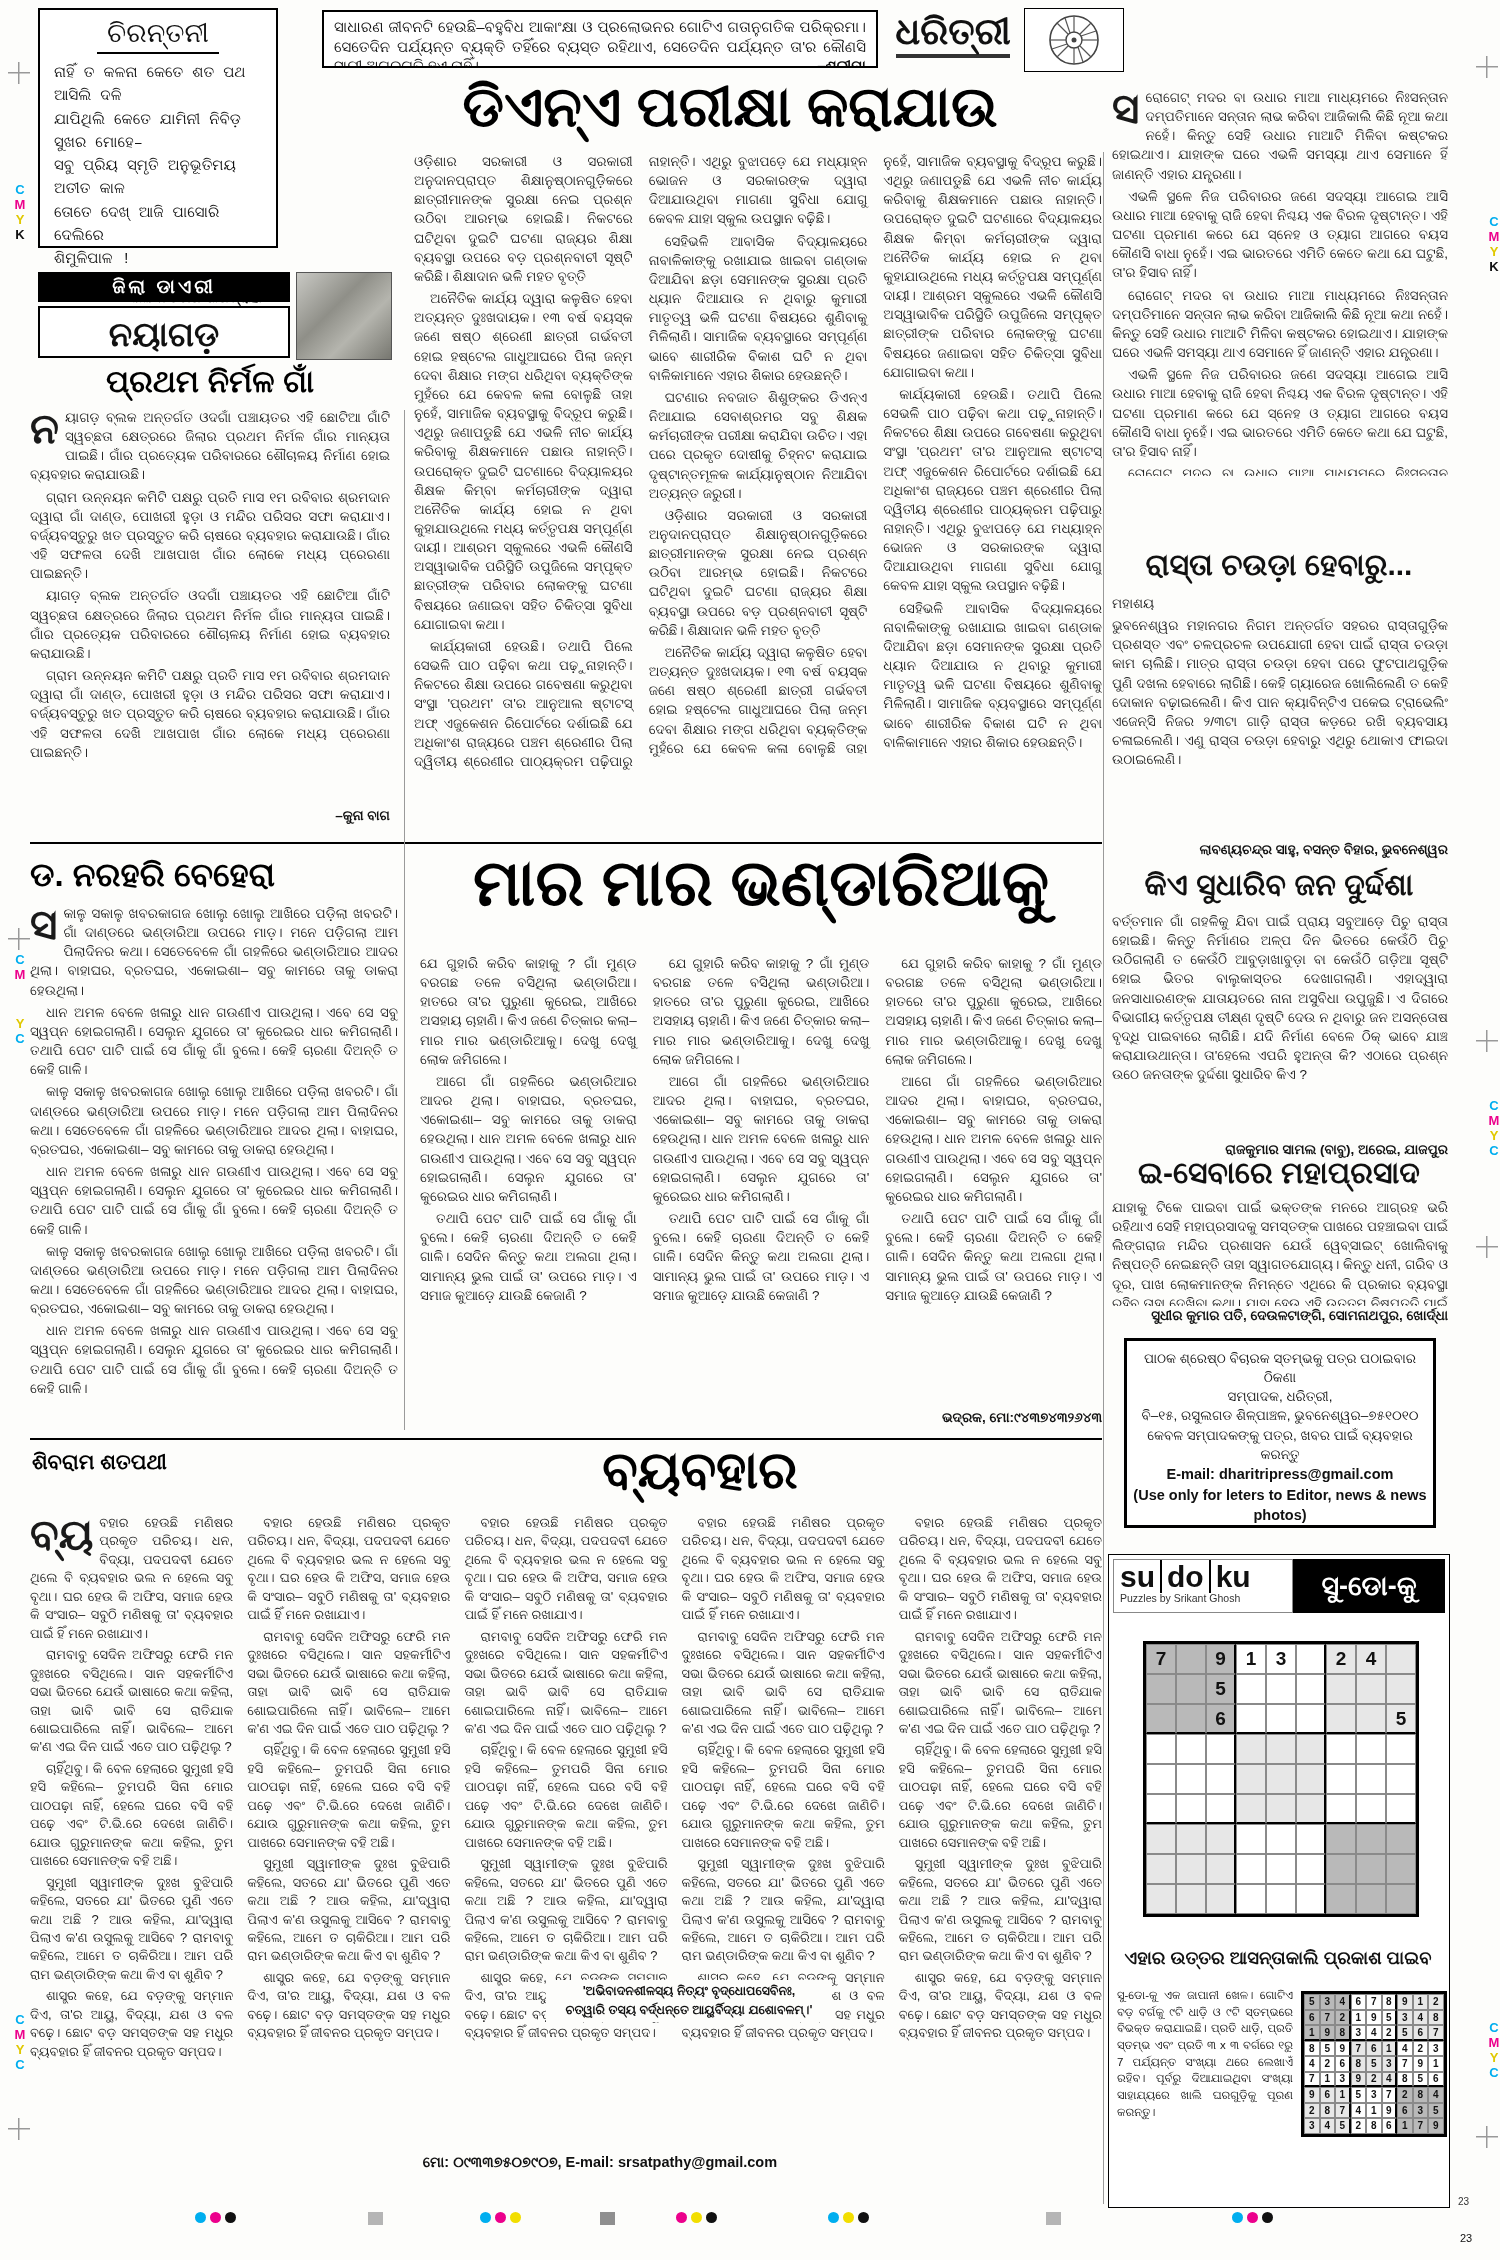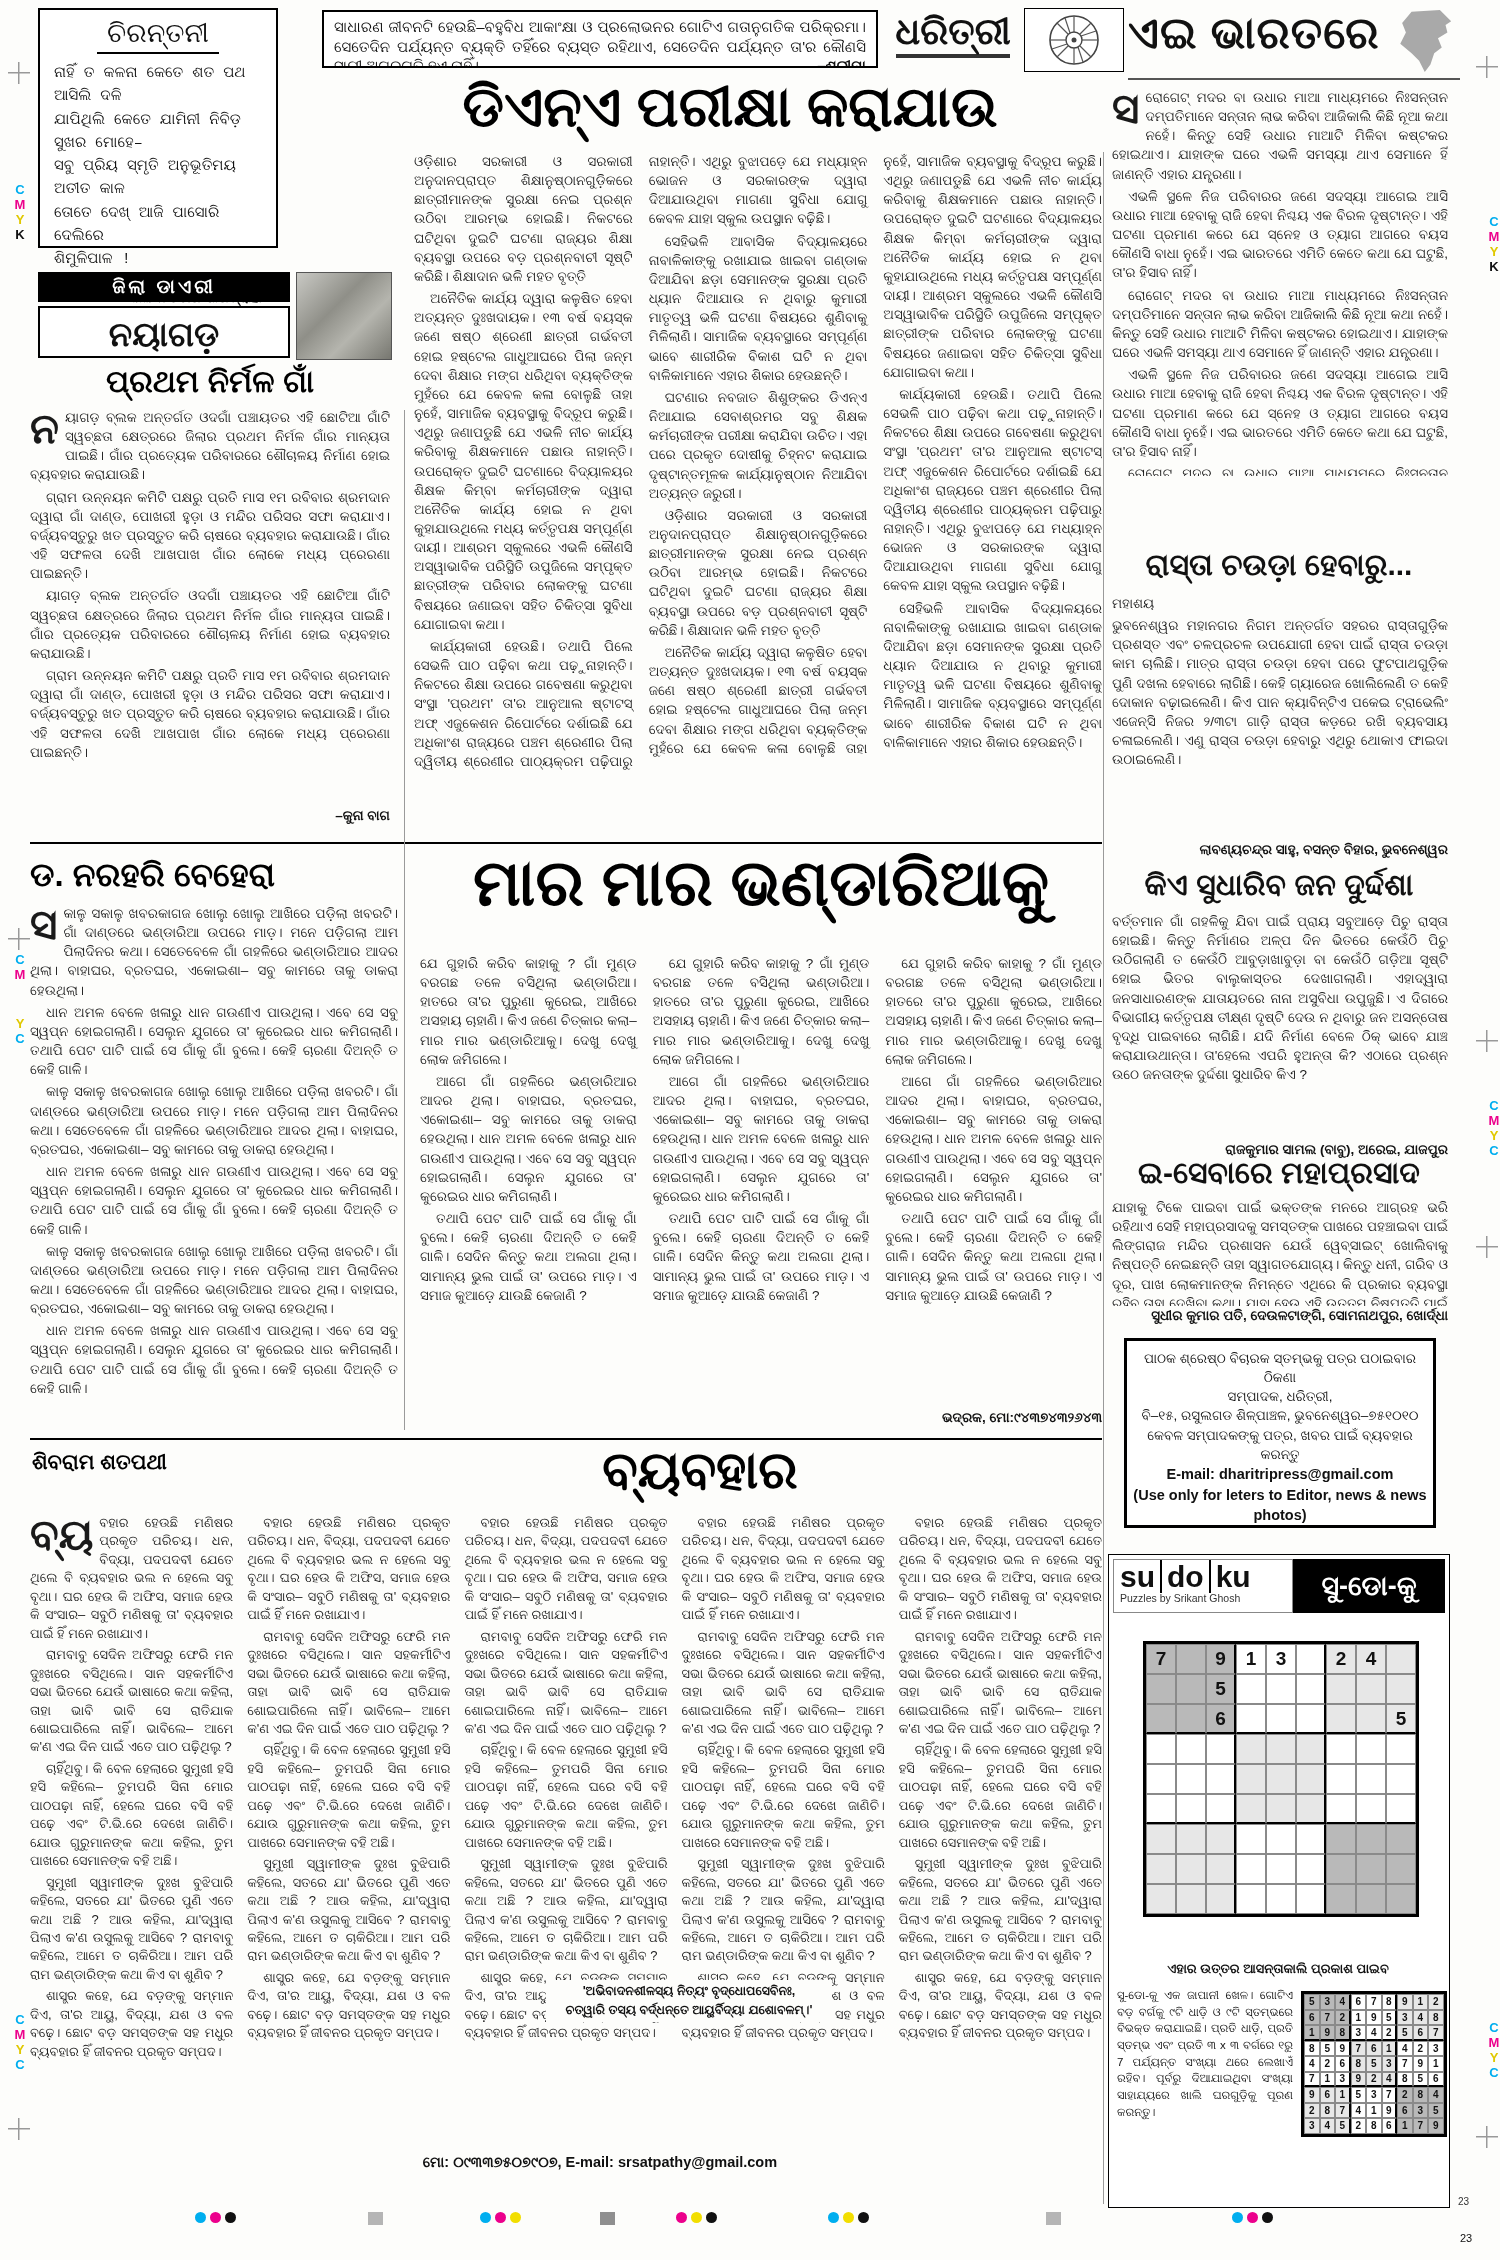--- a/index.html
+++ b/index.html
@@ -113,26 +113,20 @@
       <p>ଅନୈତିକ କାର୍ଯ୍ୟ ଦ୍ୱାରା କଳୁଷିତ ହେବା ଅତ୍ୟନ୍ତ ଦୁଃଖଦାୟକ। ୧୩ ବର୍ଷ ବୟସ୍କ ଜଣେ ଷଷ୍ଠ ଶ୍ରେଣୀ ଛାତ୍ରୀ ଗର୍ଭବତୀ ହୋଇ ହଷ୍ଟେଲ ଗାଧୁଆଘରେ ପିଲା ଜନ୍ମ ଦେବା ଶିକ୍ଷାର ମଙ୍ଗ ଧରିଥିବା ବ୍ୟକ୍ତିଙ୍କ ମୁହଁରେ ଯେ କେବଳ କଳା ବୋଳୁଛି ତାହା ନୁହେଁ, ସାମାଜିକ ବ୍ୟବସ୍ଥାକୁ ବିଦ୍ରୂପ କରୁଛି। ଏଥିରୁ ଜଣାପଡୁଛି ଯେ ଏଭଳି ନୀଚ କାର୍ଯ୍ୟ କରିବାକୁ ଶିକ୍ଷକମାନେ ପଛାଉ ନାହାନ୍ତି। ଉପରୋକ୍ତ ଦୁଇଟି ଘଟଣାରେ ବିଦ୍ୟାଳୟର ଶିକ୍ଷକ କିମ୍ବା କର୍ମଚାରୀଙ୍କ ଦ୍ୱାରା ଅନୈତିକ କାର୍ଯ୍ୟ ହୋଇ ନ ଥିବା କୁହାଯାଉଥିଲେ ମଧ୍ୟ କର୍ତ୍ତୃପକ୍ଷ ସମ୍ପୂର୍ଣ୍ଣ ଦାୟୀ। ଆଶ୍ରମ ସ୍କୁଲରେ ଏଭଳି କୌଣସି ଅସ୍ୱାଭାବିକ ପରିସ୍ଥିତି ଉପୁଜିଲେ ସମ୍ପୃକ୍ତ ଛାତ୍ରୀଙ୍କ ପରିବାର ଲୋକଙ୍କୁ ଘଟଣା ବିଷୟରେ ଜଣାଇବା ସହିତ ଚିକିତ୍ସା ସୁବିଧା ଯୋଗାଇବା କଥା।</p>
       <p>କାର୍ଯ୍ୟକାରୀ ହେଉଛି। ତଥାପି ପିଲେ ସେଭଳି ପାଠ ପଢ଼ିବା କଥା ପଢ଼ୁନାହାନ୍ତି। ନିକଟରେ ଶିକ୍ଷା ଉପରେ ଗବେଷଣା କରୁଥିବା ସଂସ୍ଥା 'ପ୍ରଥମ' ତା'ର ଆନୁଆଲ ଷ୍ଟାଟସ୍ ଅଫ୍ ଏଜୁକେଶନ ରିପୋର୍ଟରେ ଦର୍ଶାଇଛି ଯେ ଅଧିକାଂଶ ରାଜ୍ୟରେ ପଞ୍ଚମ ଶ୍ରେଣୀର ପିଲା ଦ୍ୱିତୀୟ ଶ୍ରେଣୀର ପାଠ୍ୟକ୍ରମ ପଢ଼ିପାରୁ ନାହାନ୍ତି। ଏଥିରୁ ବୁଝାପଡ଼େ ଯେ ମଧ୍ୟାହ୍ନ ଭୋଜନ ଓ ସରକାରଙ୍କ ଦ୍ୱାରା ଦିଆଯାଉଥିବା ମାଗଣା ସୁବିଧା ଯୋଗୁ କେବଳ ଯାହା ସ୍କୁଲ ଉପସ୍ଥାନ ବଢ଼ିଛି।</p>
       <p>ସେହିଭଳି ଆବାସିକ ବିଦ୍ୟାଳୟରେ ନାବାଳିକାଙ୍କୁ ରଖାଯାଇ ଖାଇବା ଗଣ୍ଡାକ ଦିଆଯିବା ଛଡ଼ା ସେମାନଙ୍କ ସୁରକ୍ଷା ପ୍ରତି ଧ୍ୟାନ ଦିଆଯାଉ ନ ଥିବାରୁ କୁମାରୀ ମାତୃତ୍ୱ ଭଳି ଘଟଣା ବିଷୟରେ ଶୁଣିବାକୁ ମିଳିଲାଣି। ସାମାଜିକ ବ୍ୟବସ୍ଥାରେ ସମ୍ପୂର୍ଣ୍ଣ ଭାବେ ଶାରୀରିକ ବିକାଶ ଘଟି ନ ଥିବା ବାଳିକାମାନେ ଏହାର ଶିକାର ହେଉଛନ୍ତି।</p>
       <p>ଘଟଣାର ନବଜାତ ଶିଶୁଙ୍କର ଡିଏନ୍ଏ ନିଆଯାଇ ସେବାଶ୍ରମର ସବୁ ଶିକ୍ଷକ କର୍ମଚାରୀଙ୍କ ପରୀକ୍ଷା କରାଯିବା ଉଚିତ। ଏହା ପରେ ପ୍ରକୃତ ଦୋଷୀକୁ ଚିହ୍ନଟ କରାଯାଇ ଦୃଷ୍ଟାନ୍ତମୂଳକ କାର୍ଯ୍ୟାନୁଷ୍ଠାନ ନିଆଯିବା ଅତ୍ୟନ୍ତ ଜରୁରୀ।</p>
       <p>ଓଡ଼ିଶାର ସରକାରୀ ଓ ସରକାରୀ ଅନୁଦାନପ୍ରାପ୍ତ ଶିକ୍ଷାନୁଷ୍ଠାନଗୁଡ଼ିକରେ ଛାତ୍ରୀମାନଙ୍କ ସୁରକ୍ଷା ନେଇ ପ୍ରଶ୍ନ ଉଠିବା ଆରମ୍ଭ ହୋଇଛି। ନିକଟରେ ଘଟିଥିବା ଦୁଇଟି ଘଟଣା ରାଜ୍ୟର ଶିକ୍ଷା ବ୍ୟବସ୍ଥା ଉପରେ ବଡ଼ ପ୍ରଶ୍ନବାଚୀ ସୃଷ୍ଟି କରିଛି। ଶିକ୍ଷାଦାନ ଭଳି ମହତ ବୃତ୍ତି</p>
       <p>ଅନୈତିକ କାର୍ଯ୍ୟ ଦ୍ୱାରା କଳୁଷିତ ହେବା ଅତ୍ୟନ୍ତ ଦୁଃଖଦାୟକ। ୧୩ ବର୍ଷ ବୟସ୍କ ଜଣେ ଷଷ୍ଠ ଶ୍ରେଣୀ ଛାତ୍ରୀ ଗର୍ଭବତୀ ହୋଇ ହଷ୍ଟେଲ ଗାଧୁଆଘରେ ପିଲା ଜନ୍ମ ଦେବା ଶିକ୍ଷାର ମଙ୍ଗ ଧରିଥିବା ବ୍ୟକ୍ତିଙ୍କ ମୁହଁରେ ଯେ କେବଳ କଳା ବୋଳୁଛି ତାହା ନୁହେଁ, ସାମାଜିକ ବ୍ୟବସ୍ଥାକୁ ବିଦ୍ରୂପ କରୁଛି। ଏଥିରୁ ଜଣାପଡୁଛି ଯେ ଏଭଳି ନୀଚ କାର୍ଯ୍ୟ କରିବାକୁ ଶିକ୍ଷକମାନେ ପଛାଉ ନାହାନ୍ତି। ଉପରୋକ୍ତ ଦୁଇଟି ଘଟଣାରେ ବିଦ୍ୟାଳୟର ଶିକ୍ଷକ କିମ୍ବା କର୍ମଚାରୀଙ୍କ ଦ୍ୱାରା ଅନୈତିକ କାର୍ଯ୍ୟ ହୋଇ ନ ଥିବା କୁହାଯାଉଥିଲେ ମଧ୍ୟ କର୍ତ୍ତୃପକ୍ଷ ସମ୍ପୂର୍ଣ୍ଣ ଦାୟୀ। ଆଶ୍ରମ ସ୍କୁଲରେ ଏଭଳି କୌଣସି ଅସ୍ୱାଭାବିକ ପରିସ୍ଥିତି ଉପୁଜିଲେ ସମ୍ପୃକ୍ତ ଛାତ୍ରୀଙ୍କ ପରିବାର ଲୋକଙ୍କୁ ଘଟଣା ବିଷୟରେ ଜଣାଇବା ସହିତ ଚିକିତ୍ସା ସୁବିଧା ଯୋଗାଇବା କଥା।</p>
       <p>କାର୍ଯ୍ୟକାରୀ ହେଉଛି। ତଥାପି ପିଲେ ସେଭଳି ପାଠ ପଢ଼ିବା କଥା ପଢ଼ୁନାହାନ୍ତି। ନିକଟରେ ଶିକ୍ଷା ଉପରେ ଗବେଷଣା କରୁଥିବା ସଂସ୍ଥା 'ପ୍ରଥମ' ତା'ର ଆନୁଆଲ ଷ୍ଟାଟସ୍ ଅଫ୍ ଏଜୁକେଶନ ରିପୋର୍ଟରେ ଦର୍ଶାଇଛି ଯେ ଅଧିକାଂଶ ରାଜ୍ୟରେ ପଞ୍ଚମ ଶ୍ରେଣୀର ପିଲା ଦ୍ୱିତୀୟ ଶ୍ରେଣୀର ପାଠ୍ୟକ୍ରମ ପଢ଼ିପାରୁ ନାହାନ୍ତି। ଏଥିରୁ ବୁଝାପଡ଼େ ଯେ ମଧ୍ୟାହ୍ନ ଭୋଜନ ଓ ସରକାରଙ୍କ ଦ୍ୱାରା ଦିଆଯାଉଥିବା ମାଗଣା ସୁବିଧା ଯୋଗୁ କେବଳ ଯାହା ସ୍କୁଲ ଉପସ୍ଥାନ ବଢ଼ିଛି।</p>
       <p>ସେହିଭଳି ଆବାସିକ ବିଦ୍ୟାଳୟରେ ନାବାଳିକାଙ୍କୁ ରଖାଯାଇ ଖାଇବା ଗଣ୍ଡାକ ଦିଆଯିବା ଛଡ଼ା ସେମାନଙ୍କ ସୁରକ୍ଷା ପ୍ରତି ଧ୍ୟାନ ଦିଆଯାଉ ନ ଥିବାରୁ କୁମାରୀ ମାତୃତ୍ୱ ଭଳି ଘଟଣା ବିଷୟରେ ଶୁଣିବାକୁ ମିଳିଲାଣି। ସାମାଜିକ ବ୍ୟବସ୍ଥାରେ ସମ୍ପୂର୍ଣ୍ଣ ଭାବେ ଶାରୀରିକ ବିକାଶ ଘଟି ନ ଥିବା ବାଳିକାମାନେ ଏହାର ଶିକାର ହେଉଛନ୍ତି।</p>
     </div>
 
-  <div class="abs" style="left:1128px;top:8px;width:332px;height:70px;border-bottom:2px solid #555;">
-    <div style="font-size:44px;font-weight:700;letter-spacing:1px;">ଏଇ ଭାରତରେ</div>
-    <svg class="abs" style="right:0;top:0;" width="78" height="66" viewBox="0 0 60 70">
-      <path d="M20,4 L50,2 L62,14 L56,18 L58,26 L48,32 L52,42 L44,48 L40,60 L34,68 L28,56 L20,48 L8,38 L14,26 L10,16 Z" fill="#9a9a9a" opacity="0.85"></path>
-    </svg>
-  </div>
   <div class="abs body-text" style="left:1112px;top:88px;width:336px;height:388px;">
       <p><span class="dropcap">ସ</span>ରୋଗେଟ୍ ମଦର ବା ଉଧାର ମାଆ ମାଧ୍ୟମରେ ନିଃସନ୍ତାନ ଦମ୍ପତିମାନେ ସନ୍ତାନ ଲାଭ କରିବା ଆଜିକାଲି କିଛି ନୂଆ କଥା ନହେଁ। କିନ୍ତୁ ସେହି ଉଧାର ମାଆଟି ମିଳିବା କଷ୍ଟକର ହୋଇଥାଏ। ଯାହାଙ୍କ ଘରେ ଏଭଳି ସମସ୍ୟା ଥାଏ ସେମାନେ ହିଁ ଜାଣନ୍ତି ଏହାର ଯନ୍ତ୍ରଣା।</p>
       <p>ଏଭଳି ସ୍ଥଳେ ନିଜ ପରିବାରର ଜଣେ ସଦସ୍ୟା ଆଗେଇ ଆସି ଉଧାର ମାଆ ହେବାକୁ ରାଜି ହେବା ନିଶ୍ଚୟ ଏକ ବିରଳ ଦୃଷ୍ଟାନ୍ତ। ଏହି ଘଟଣା ପ୍ରମାଣ କରେ ଯେ ସ୍ନେହ ଓ ତ୍ୟାଗ ଆଗରେ ବୟସ କୌଣସି ବାଧା ନୁହେଁ। ଏଇ ଭାରତରେ ଏମିତି କେତେ କଥା ଯେ ଘଟୁଛି, ତା'ର ହିସାବ ନାହିଁ।</p>
       <p>ରୋଗେଟ୍ ମଦର ବା ଉଧାର ମାଆ ମାଧ୍ୟମରେ ନିଃସନ୍ତାନ ଦମ୍ପତିମାନେ ସନ୍ତାନ ଲାଭ କରିବା ଆଜିକାଲି କିଛି ନୂଆ କଥା ନହେଁ। କିନ୍ତୁ ସେହି ଉଧାର ମାଆଟି ମିଳିବା କଷ୍ଟକର ହୋଇଥାଏ। ଯାହାଙ୍କ ଘରେ ଏଭଳି ସମସ୍ୟା ଥାଏ ସେମାନେ ହିଁ ଜାଣନ୍ତି ଏହାର ଯନ୍ତ୍ରଣା।</p>
       <p>ଏଭଳି ସ୍ଥଳେ ନିଜ ପରିବାରର ଜଣେ ସଦସ୍ୟା ଆଗେଇ ଆସି ଉଧାର ମାଆ ହେବାକୁ ରାଜି ହେବା ନିଶ୍ଚୟ ଏକ ବିରଳ ଦୃଷ୍ଟାନ୍ତ। ଏହି ଘଟଣା ପ୍ରମାଣ କରେ ଯେ ସ୍ନେହ ଓ ତ୍ୟାଗ ଆଗରେ ବୟସ କୌଣସି ବାଧା ନୁହେଁ। ଏଇ ଭାରତରେ ଏମିତି କେତେ କଥା ଯେ ଘଟୁଛି, ତା'ର ହିସାବ ନାହିଁ।</p>
       <p>ରୋଗେଟ୍ ମଦର ବା ଉଧାର ମାଆ ମାଧ୍ୟମରେ ନିଃସନ୍ତାନ ଦମ୍ପତିମାନେ ସନ୍ତାନ ଲାଭ କରିବା ଆଜିକାଲି କିଛି ନୂଆ କଥା ନହେଁ। କିନ୍ତୁ ସେହି ଉଧାର ମାଆଟି ମିଳିବା କଷ୍ଟକର ହୋଇଥାଏ। ଯାହାଙ୍କ ଘରେ ଏଭଳି ସମସ୍ୟା ଥାଏ ସେମାନେ ହିଁ ଜାଣନ୍ତି ଏହାର ଯନ୍ତ୍ରଣା।</p>
     </div>
 
 
   <div class="abs center letter-head" style="left:1110px;top:548px;width:338px;font-size:30px;">ରାସ୍ତା ଚଉଡ଼ା ହେବାରୁ...</div>
@@ -248,21 +242,21 @@
         <div class="cell sh-l" style="font-size: 19px;"></div>
         <div class="cell sh-l" style="font-size: 19px;"></div>
         <div class="cell br3 sh-l" style="font-size: 19px;"></div>
         <div class="cell" style="font-size: 19px;"></div>
         <div class="cell" style="font-size: 19px;"></div>
         <div class="cell br3" style="font-size: 19px;"></div>
         <div class="cell sh-d" style="font-size: 19px;"></div>
         <div class="cell sh-d" style="font-size: 19px;"></div>
         <div class="cell sh-d" style="font-size: 19px;"></div>
       </div>
-    <div class="abs center" style="left:0;top:406px;width:338px;font-size:13px;font-weight:700;">ଏହାର ଉତ୍ତର ଆସନ୍ତାକାଲି ପ୍ରକାଶ ପାଇବ</div>
+    <div class="abs center" style="left:0;top:393px;width:338px;font-size:18px;font-weight:700;">ଏହାର ଉତ୍ତର ଆସନ୍ତାକାଲି ପ୍ରକାଶ ପାଇବ</div>
     <div class="abs" style="left:8px;top:432px;width:176px;height:206px;font-size:11.5px;line-height:1.45;text-align:justify;overflow:hidden;">ସୁ-ଡୋ-କୁ ଏକ ଜାପାନୀ ଖେଳ। ଗୋଟିଏ ବଡ଼ ବର୍ଗକୁ ୯ଟି ଧାଡ଼ି ଓ ୯ଟି ସ୍ତମ୍ଭରେ ବିଭକ୍ତ କରାଯାଇଛି। ପ୍ରତି ଧାଡ଼ି, ପ୍ରତି ସ୍ତମ୍ଭ ଏବଂ ପ୍ରତି ୩ x ୩ ବର୍ଗରେ ୧ରୁ 7 ପର୍ଯ୍ୟନ୍ତ ସଂଖ୍ୟା ଥରେ ଲେଖାଏଁ ରହିବ। ପୂର୍ବରୁ ଦିଆଯାଇଥିବା ସଂଖ୍ୟା ସାହାଯ୍ୟରେ ଖାଲି ଘରଗୁଡ଼ିକୁ ପୂରଣ କରନ୍ତୁ।</div>
     <div class="abs sgrid" id="solution-grid" style="left: 192px; top: 436px; grid-template-columns: repeat(9, 15.5px); grid-auto-rows: 15.5px;">
         <div class="cell sh-d" style="font-size: 10px;">5</div>
         <div class="cell sh-d" style="font-size: 10px;">3</div>
         <div class="cell br3 sh-d" style="font-size: 10px;">4</div>
         <div class="cell" style="font-size: 10px;">6</div>
         <div class="cell" style="font-size: 10px;">7</div>
         <div class="cell br3" style="font-size: 10px;">8</div>
         <div class="cell sh-l" style="font-size: 10px;">9</div>
         <div class="cell sh-l" style="font-size: 10px;">1</div>

